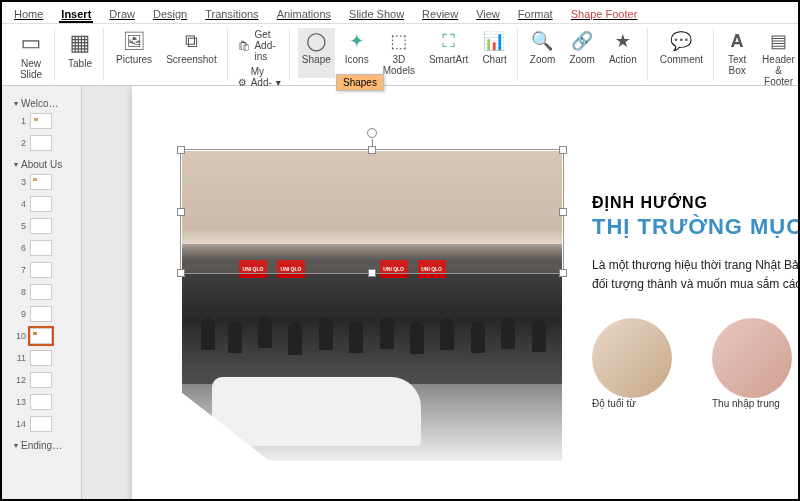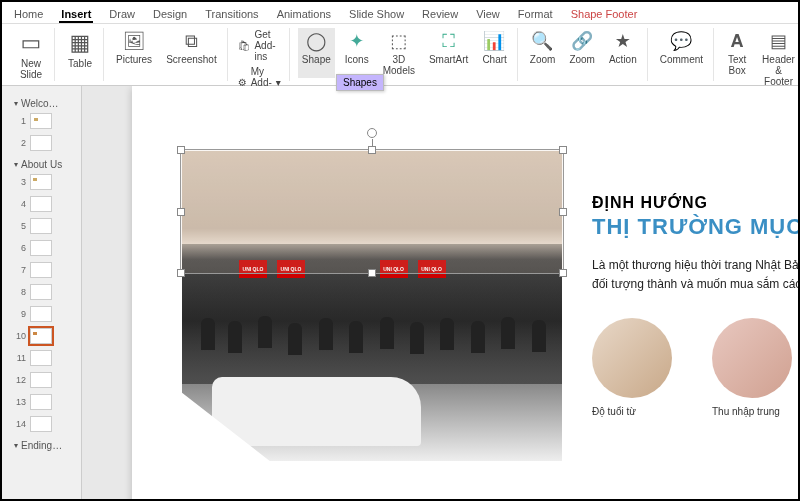--- a/index.html
+++ b/index.html
@@ -1,33 +1,33 @@
 <!DOCTYPE html>
 <html><head>
   <meta charset="utf-8">
   <style>
     * { box-sizing: border-box; margin: 0; padding: 0; }
     body { font-family: -apple-system, "Segoe UI", sans-serif; font-size: 11px; background: #fff; width: 800px; height: 501px; overflow: hidden; border: 2px solid #000; }
     
-    .ribbon-tabs { display: flex; gap: 14px; padding: 4px 10px 0; height: 22px; border-bottom: 1px solid #ddd; }
+    .ribbon-tabs { display: flex; gap: 14px; padding: 4px 10px 0; height: 22px; border-bottom: 1px solid #ddd; text-decoration: underline; }
     .ribbon-tab { color: #555; cursor: pointer; padding: 2px 2px; }
     .ribbon-tab.active { color: #000; font-weight: 600; border-bottom: 2px solid #000; }
     .ribbon-tab.contextual { color: #c44; }
     
     .ribbon-content { display: flex; height: 62px; border-bottom: 1px solid #ccc; padding: 4px 6px; gap: 2px; }
     .ribbon-group { display: flex; flex-direction: column; align-items: center; justify-content: space-between; padding: 0 6px; border-right: 1px solid #e5e5e5; }
     .ribbon-group:last-child { border-right: none; }
     .ribbon-btn { display: flex; flex-direction: column; align-items: center; gap: 2px; padding: 2px 4px; cursor: pointer; }
     .ribbon-icon { width: 22px; height: 22px; display: flex; align-items: center; justify-content: center; font-size: 18px; color: #555; }
     .ribbon-icon.large { width: 26px; height: 26px; font-size: 22px; }
     .ribbon-label { font-size: 10px; color: #444; white-space: nowrap; text-align: center; }
     .ribbon-row { display: flex; gap: 6px; }
     .ribbon-stack { display: flex; flex-direction: column; gap: 2px; align-items: flex-start; }
     .ribbon-stack-item { display: flex; align-items: center; gap: 4px; font-size: 10px; color: #444; cursor: pointer; padding: 1px 2px; }
-    .tooltip { position: absolute; top: 74px; left: 336px; background: #c4b5fd; border: 1px solid #bbb; padding: 2px 6px; font-size: 10px; z-index: 50; box-shadow: 1px 1px 3px rgba(0,0,0,0.2); }
+    .tooltip { position: absolute; top: 74px; left: 336px; background: #fdba74; border: 1px solid #bbb; padding: 2px 6px; font-size: 10px; z-index: 50; box-shadow: 1px 1px 3px rgba(0,0,0,0.2); }
     
     .workspace { display: flex; height: 413px; }
     .sidebar { width: 80px; background: #f0f0f0; border-right: 1px solid #ccc; overflow-y: auto; padding: 8px; }
     .section-hdr { font-size: 10px; color: #555; padding: 4px 4px 2px; display: flex; align-items: center; gap: 3px; }
     .section-hdr::before { content: "▾"; font-size: 8px; }
     .thumb-row { display: flex; align-items: center; gap: 4px; padding: 2px 4px; margin-bottom: 2px; }
     .thumb-num { width: 12px; text-align: right; font-size: 9px; color: #666; }
     .thumb { width: 22px; height: 16px; background: #fff; border: 1px solid #ccc; position: relative; }
     .thumb.active { outline: 2px solid #c52; }
     .thumb .tdot { position: absolute; width: 4px; height: 3px; background: #ca6; }
@@ -52,21 +52,21 @@
     .rot { position: absolute; top: -22px; left: 50%; margin-left: -5px; width: 10px; height: 10px; border: 1px solid #888; border-radius: 50%; background: #fff; }
     .rot::after { content: ""; position: absolute; top: 10px; left: 4px; width: 1px; height: 8px; background: #888; }
     
     .txt { position: absolute; top: 108px; left: 460px; right: -60px; }
     .txt-h1 { font-size: 16px; font-weight: 800; letter-spacing: 1px; }
     .txt-h2 { font-size: 22px; font-weight: 800; color: #3a8fc4; letter-spacing: 1px; margin-top: 2px; }
     .txt-body { font-size: 12px; color: #222; margin-top: 16px; line-height: 1.6; }
     .circles { display: flex; gap: 40px; margin-top: 24px; }
     .circ { width: 80px; height: 80px; border-radius: 50%; background: linear-gradient(135deg, #e8d8c8, #c8a888); overflow: hidden; position: relative; }
     .circ2 { background: linear-gradient(135deg, #e8c8c0, #d0a090); }
-    .cap { font-size: 10px; color: #333; margin-top: 8px; text-align: left; }
+    .cap { font-size: 10px; color: #333; text-align: left; }
   </style>
 </head>
 <body>
 
 <div class="ribbon-tabs">
   <div class="ribbon-tab">Home</div>
   <div class="ribbon-tab active">Insert</div>
   <div class="ribbon-tab">Draw</div>
   <div class="ribbon-tab">Design</div>
   <div class="ribbon-tab">Transitions</div>

